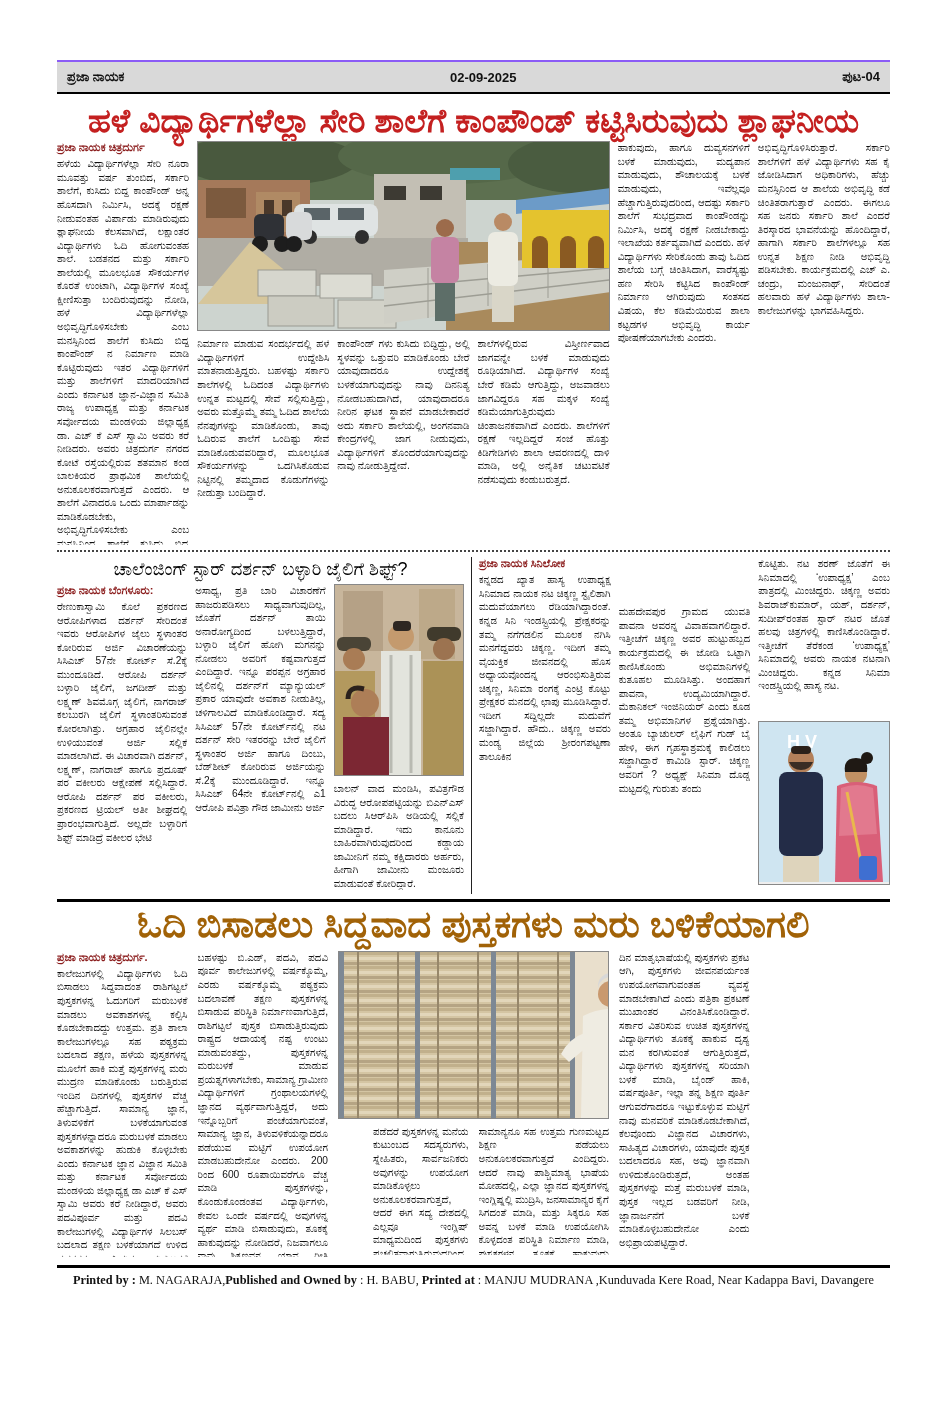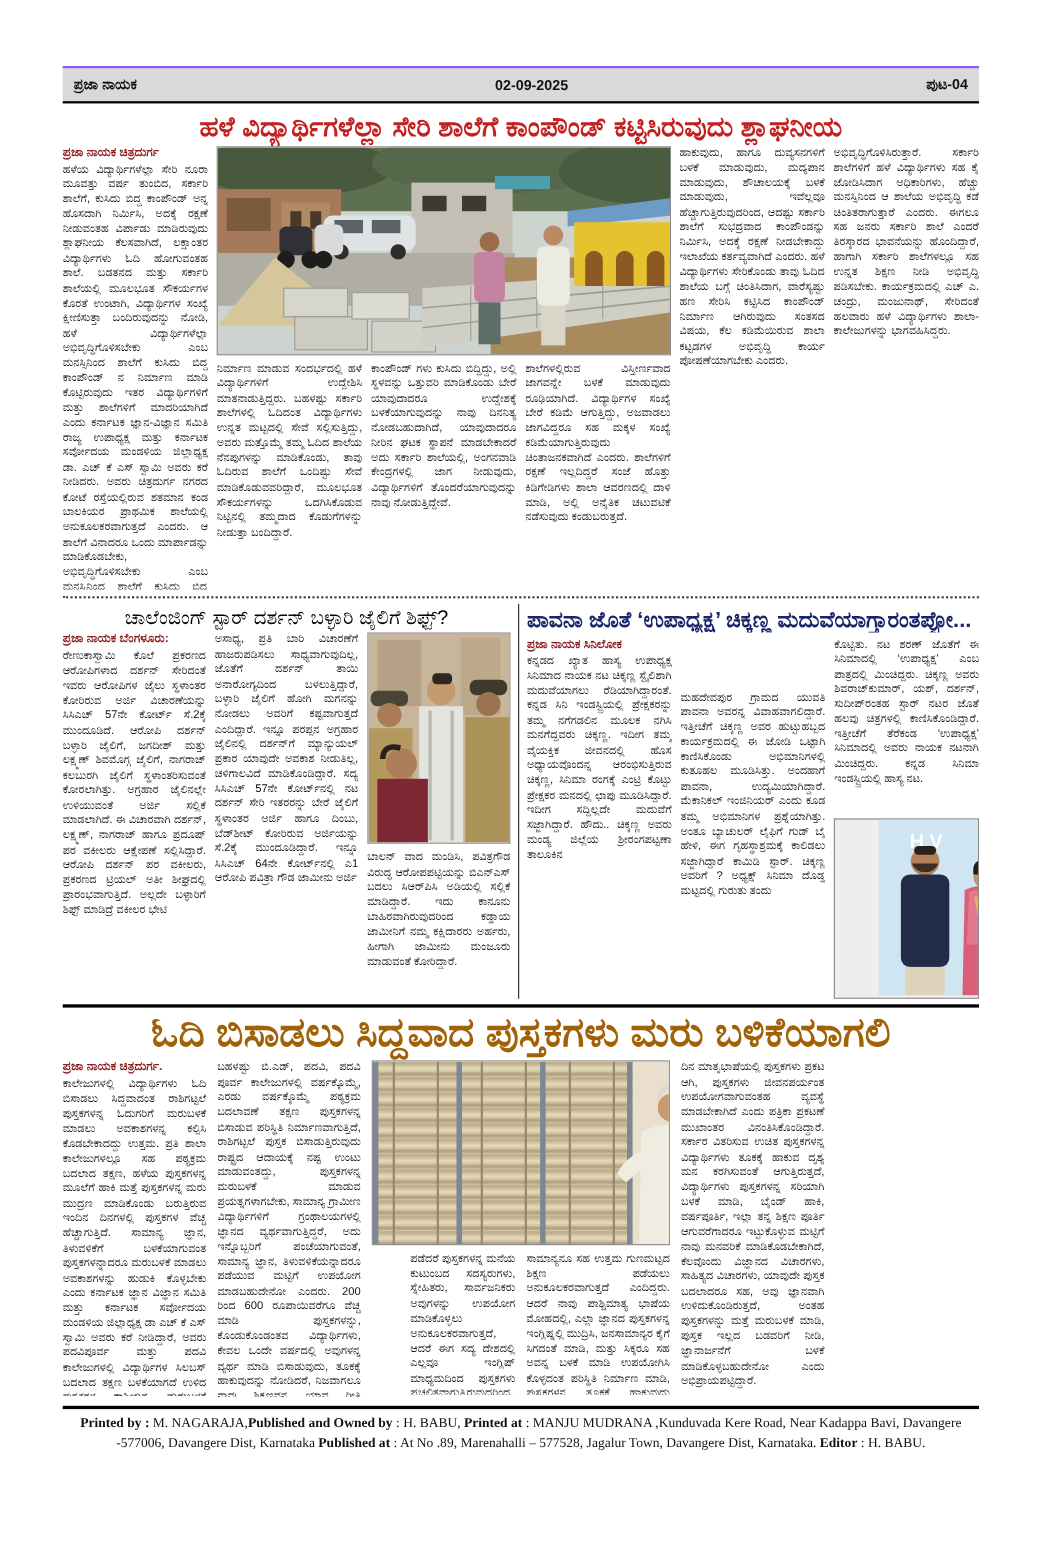--- a/index.html
+++ b/index.html
@@ -3,41 +3,41 @@
 <meta charset="utf-8">
 <style>
   html,body{margin:0;padding:0;background:#ffffff;}
   body{width:945px;height:1418px;position:relative;font-family:"Liberation Sans",sans-serif;color:#111;}
   .sheet{position:absolute;left:57px;top:60px;width:833px;}
   
   .topbar{display:flex;justify-content:space-between;align-items:center;background:#d9d9d9;
     border-top:2px solid #8b5cf6;border-bottom:2px solid #000;height:30px;padding:0 10px;
     font-weight:bold;font-size:13px;}
   
-  .head-red{color:#c42020;font-size:25px;font-weight:bold;text-align:center;margin:9px 0 2px 0;line-height:1.1;}
+  .head-red{color:#c42020;font-size:33px;font-weight:bold;text-align:center;margin:9px 0 2px 0;line-height:1.1;}
   .byline{color:#8b1d1d;font-weight:bold;font-size:11px;margin-bottom:3px;}
   .bodytxt{font-size:10.2px;line-height:1.33;text-align:justify;overflow:hidden;}
   
   .s1{display:grid;grid-template-columns:repeat(6,1fr);grid-template-rows:190px 206px;gap:6px 8px;margin-top:0;}
   .s1 .c1{grid-column:1;grid-row:1/3;}
   .s1 .photo{grid-column:2/5;grid-row:1;}
   .s1 .c2{grid-column:2;grid-row:2;} .s1 .c3{grid-column:3;grid-row:2;} .s1 .c4{grid-column:4;grid-row:2;}
   .s1 .c5{grid-column:5;grid-row:1/3;} .s1 .c6{grid-column:6;grid-row:1/3;}
   .dotted{border-top:2px dotted #444;margin:7px 0 5px 0;}
   
   .s2{display:flex;}
   .s2l{width:408px;padding-right:7px;border-right:1px solid #222;}
   .s2r{width:412px;padding-left:7px;}
   .head-blk{color:#000;font-size:18px;font-weight:normal;text-align:center;line-height:1.15;margin:2px 0 4px 0;}
   .head-blue{color:#18256b;font-size:20px;font-weight:bold;text-align:left;line-height:1.1;margin:4px 0 5px 0;white-space:nowrap;overflow:hidden;}
   .g3{display:grid;grid-template-columns:repeat(3,1fr);gap:6px 8px;}
   .s2l .g3{grid-template-rows:192px 112px;}
   .s2l .p2{grid-column:3;grid-row:1;} .s2l .d1{grid-column:1;grid-row:1/3;} .s2l .d2{grid-column:2;grid-row:1/3;} .s2l .d3{grid-column:3;grid-row:2;}
   .s2r .g3{grid-template-rows:158px 164px;}
-  .s2r .p3{grid-column:3;grid-row:2;padding-left:40px;} .s2r .k1{grid-column:1;grid-row:1/3;} .s2r .k2{grid-column:2;grid-row:1/3;margin-top:48px;} .s2r .k3{grid-column:3;grid-row:1;}
+  .s2r .p3{grid-column:3;grid-row:2;} .s2r .k1{grid-column:1;grid-row:1/3;} .s2r .k2{grid-column:2;grid-row:1/3;margin-top:48px;} .s2r .k3{grid-column:3;grid-row:1;}
   .rule3{border-top:3px solid #000;margin:5px 0 2px 0;}
   .rule2{border-top:3px solid #000;margin:6px 0 4px 0;}
   
   .head-big{color:#a16207;font-size:37px;font-weight:bold;text-align:center;line-height:1.05;margin:4px 0 6px 0;}
   .s3{display:grid;grid-template-columns:repeat(6,1fr);grid-template-rows:168px 134px;gap:6px 10px;}
   .s3 .b1{grid-column:1;grid-row:1/3;} .s3 .b2{grid-column:2;grid-row:1/3;} .s3 .b5{grid-column:5;grid-row:1/3;}
   .s3 .p4{grid-column:3/5;grid-row:1;} .s3 .b3{grid-column:3;grid-row:2;} .s3 .b4{grid-column:4;grid-row:2;}
   
   .footer{text-align:center;font-size:12.3px;line-height:1.45;margin-top:3px;font-family:"Liberation Serif",serif;}
   .footer .b{font-weight:bold;}
@@ -182,21 +182,20 @@
               <path d="M29 104 q-16 -4 -16 10" fill="none" stroke="#2a211c" stroke-width="5"></path>
               <rect x="8" y="132" width="46" height="58" fill="#7c2733"></rect>
             </g>
           </svg>
         </div>
         <div class="d3 bodytxt" style="height:108px;">ಬಾಲನ್ ವಾದ ಮಂಡಿಸಿ, ಪವಿತ್ರಗೌಡ ವಿರುದ್ಧ ಆರೋಪಪಟ್ಟಿಯನ್ನು ಬಿಎನ್ಎಸ್ ಬದಲು ಸಿಆರ್‌ಪಿಸಿ ಅಡಿಯಲ್ಲಿ ಸಲ್ಲಿಕೆ ಮಾಡಿದ್ದಾರೆ. ಇದು ಕಾನೂನು ಬಾಹಿರವಾಗಿರುವುದರಿಂದ ಕಡ್ಡಾಯ ಜಾಮೀನಿಗೆ ನಮ್ಮ ಕಕ್ಷಿದಾರರು ಅರ್ಹರು, ಹೀಗಾಗಿ ಜಾಮೀನು ಮಂಜೂರು ಮಾಡುವಂತೆ ಕೋರಿದ್ದಾರೆ.</div>
       </div>
     </div>
 
     <div class="s2r">
-      <div class="head-blue">ಪಾವನಾ ಜೊತೆ ‘ಉಪಾಧ್ಯಕ್ಷ’ ಚಿಕ್ಕಣ್ಣ ಮದುವೆಯಾಗ್ತಾರಂತಪ್ಪೋ...</div>
       <div class="g3">
         <div class="k1">
           <div class="byline">ಪ್ರಜಾ ನಾಯಕ ಸಿನಿಲೋಕ</div>
           <div class="bodytxt" style="height:300px;">ಕನ್ನಡದ ಖ್ಯಾತ ಹಾಸ್ಯ ಉಪಾಧ್ಯಕ್ಷ ಸಿನಿಮಾದ ನಾಯಕ ನಟ ಚಿಕ್ಕಣ್ಣ ಸ್ಟೈಲಿಶಾಗಿ ಮದುವೆಯಾಗಲು ರೆಡಿಯಾಗಿದ್ದಾರಂತೆ. ಕನ್ನಡ ಸಿನಿ ಇಂಡಸ್ಟ್ರಿಯಲ್ಲಿ ಪ್ರೇಕ್ಷಕರನ್ನು ತಮ್ಮ ನಗೆಗಡಲಿನ ಮೂಲಕ ನಗಿಸಿ ಮನಗೆದ್ದವರು ಚಿಕ್ಕಣ್ಣ. ಇದೀಗ ತಮ್ಮ ವೈಯಕ್ತಿಕ ಜೀವನದಲ್ಲಿ ಹೊಸ ಅಧ್ಯಾಯವೊಂದನ್ನ ಆರಂಭಿಸುತ್ತಿರುವ ಚಿಕ್ಕಣ್ಣ, ಸಿನಿಮಾ ರಂಗಕ್ಕೆ ಎಂಟ್ರಿ ಕೊಟ್ಟು ಪ್ರೇಕ್ಷಕರ ಮನದಲ್ಲಿ ಛಾಪು ಮೂಡಿಸಿದ್ದಾರೆ. ಇದೀಗ ಸದ್ದಿಲ್ಲದೇ ಮದುವೆಗೆ ಸಜ್ಜಾಗಿದ್ದಾರೆ. ಹೌದು.. ಚಿಕ್ಕಣ್ಣ ಅವರು ಮಂಡ್ಯ ಜಿಲ್ಲೆಯ ಶ್ರೀರಂಗಪಟ್ಟಣಾ ತಾಲೂಕಿನ</div>
         </div>
         <div class="k2 bodytxt" style="height:318px;">ಮಹದೇವಪುರ ಗ್ರಾಮದ ಯುವತಿ ಪಾವನಾ ಅವರನ್ನ ವಿವಾಹವಾಗಲಿದ್ದಾರೆ. ಇತ್ತೀಚೆಗೆ ಚಿಕ್ಕಣ್ಣ ಅವರ ಹುಟ್ಟುಹಬ್ಬದ ಕಾರ್ಯಕ್ರಮದಲ್ಲಿ ಈ ಜೋಡಿ ಒಟ್ಟಾಗಿ ಕಾಣಿಸಿಕೊಂಡು ಅಭಿಮಾನಿಗಳಲ್ಲಿ ಕುತೂಹಲ ಮೂಡಿಸಿತ್ತು. ಅಂದಹಾಗೆ ಪಾವನಾ, ಉದ್ಯಮಿಯಾಗಿದ್ದಾರೆ. ಮೆಕಾನಿಕಲ್ ಇಂಜಿನಿಯರ್ ಎಂದು ಕೂಡ ತಮ್ಮ ಅಭಿಮಾನಿಗಳ ಪ್ರಶ್ನೆಯಾಗಿತ್ತು. ಅಂತೂ ಬ್ಯಾಚುಲರ್ ಲೈಫಿಗೆ ಗುಡ್ ಬೈ ಹೇಳಿ, ಈಗ ಗೃಹಸ್ಥಾಶ್ರಮಕ್ಕೆ ಕಾಲಿಡಲು ಸಜ್ಜಾಗಿದ್ದಾರೆ ಕಾಮಿಡಿ ಸ್ಟಾರ್. ಚಿಕ್ಕಣ್ಣ ಅವರಿಗೆ ? ಅಧ್ಯಕ್ಷ್ ಸಿನಿಮಾ ದೊಡ್ಡ ಮಟ್ಟದಲ್ಲಿ ಗುರುತು ತಂದು</div>
         <div class="k3 bodytxt">ಕೊಟ್ಟಿತು. ನಟ ಶರಣ್ ಜೊತೆಗೆ ಈ ಸಿನಿಮಾದಲ್ಲಿ ‘ಉಪಾಧ್ಯಕ್ಷ’ ಎಂಬ ಪಾತ್ರದಲ್ಲಿ ಮಿಂಚಿದ್ದರು. ಚಿಕ್ಕಣ್ಣ ಅವರು ಶಿವರಾಜ್‌ಕುಮಾರ್, ಯಶ್, ದರ್ಶನ್, ಸುದೀಪ್‌ರಂತಹ ಸ್ಟಾರ್ ನಟರ ಜೊತೆ ಹಲವು ಚಿತ್ರಗಳಲ್ಲಿ ಕಾಣಿಸಿಕೊಂಡಿದ್ದಾರೆ. ಇತ್ತೀಚೆಗೆ ತೆರೆಕಂಡ ‘ಉಪಾಧ್ಯಕ್ಷ’ ಸಿನಿಮಾದಲ್ಲಿ ಅವರು ನಾಯಕ ನಟನಾಗಿ ಮಿಂಚಿದ್ದರು. ಕನ್ನಡ ಸಿನಿಮಾ ಇಂಡಸ್ಟ್ರಿಯಲ್ಲಿ ಹಾಸ್ಯ ನಟ.</div>
         <div class="p3 photo-frame">
           <svg width="132" height="160" viewBox="0 0 132 160" preserveAspectRatio="none">
             <rect x="0" y="0" width="132" height="160" fill="#cfe5f1"></rect>
@@ -264,16 +263,15 @@
 
     <div class="b3 bodytxt" style="height:130px;margin-left:35px;">ಪಡೆದರೆ ಪುಸ್ತಕಗಳನ್ನ ಮನೆಯ ಕುಟುಂಬದ ಸದಸ್ಯರುಗಳು, ಸ್ನೇಹಿತರು, ಸಾರ್ವಜನಿಕರು ಅವುಗಳನ್ನು ಉಪಯೋಗ ಮಾಡಿಕೊಳ್ಳಲು ಅನುಕೂಲಕರವಾಗುತ್ತದೆ, ಆದರೆ ಈಗ ಸದ್ಯ ದೇಶದಲ್ಲಿ ಎಲ್ಲವೂ ಇಂಗ್ಲಿಷ್ ಮಾಧ್ಯಮದಿಂದ ಪುಸ್ತಕಗಳು ಪ್ರಚಲಿತವಾಗುತ್ತಿರುವುದರಿಂದ, ಅದನ್ನ ಸಾಮಾನ್ಯ ಜನರು, ಮನೆಯಲ್ಲಿರುವ ಸದಸ್ಯರಿಗೆ ಜ್ಞಾನ ಜನರಿಗೆ ಸಿಗದಂತಾಗಿದೆ. ಇದರ ಬಗ್ಗೆ ಗಾಂಧೀಜಿಯವರು ಸಹ ಮಾತೃಭಾಷೆಯಲ್ಲಿ ಶಿಕ್ಷಣ ನೀಡಿದರೆ ಮಗುವಿನ</div>
     <div class="b4 bodytxt" style="height:130px;">ಸಾಮಾನ್ಯನೂ ಸಹ ಉತ್ತಮ ಗುಣಮಟ್ಟದ ಶಿಕ್ಷಣ ಪಡೆಯಲು ಅನುಕೂಲಕರವಾಗುತ್ತದೆ ಎಂದಿದ್ದರು. ಆದರೆ ನಾವು ಪಾಶ್ಚಿಮಾತ್ಯ ಭಾಷೆಯ ಮೋಹದಲ್ಲಿ, ಎಲ್ಲಾ ಜ್ಞಾನದ ಪುಸ್ತಕಗಳನ್ನ ಇಂಗ್ಲಿಷ್ನಲ್ಲಿ ಮುದ್ರಿಸಿ, ಜನಸಾಮಾನ್ಯರ ಕೈಗೆ ಸಿಗದಂತೆ ಮಾಡಿ, ಮತ್ತು ಸಿಕ್ಕರೂ ಸಹ ಅವನ್ನ ಬಳಕೆ ಮಾಡಿ ಉಪಯೋಗಿಸಿ ಕೊಳ್ಳದಂತ ಪರಿಸ್ಥಿತಿ ನಿರ್ಮಾಣ ಮಾಡಿ, ಪುಸ್ತಕಗಳನ್ನ ತೂಕಕ್ಕೆ ಹಾಕುವುದು ರೂಢಿಯಾಗುತ್ತಿದೆ, ಈಗ ಇದರ ಬಗ್ಗೆ ನಾವು ಯೋಚಿಸಿ,</div>
     <div class="b5 bodytxt" style="height:306px;">ದಿನ ಮಾತೃಭಾಷೆಯಲ್ಲಿ ಪುಸ್ತಕಗಳು ಪ್ರಕಟ ಆಗಿ, ಪುಸ್ತಕಗಳು ಜೀವನಪರ್ಯಂತ ಉಪಯೋಗವಾಗುವಂತಹ ವ್ಯವಸ್ಥೆ ಮಾಡಬೇಕಾಗಿದೆ ಎಂದು ಪತ್ರಿಕಾ ಪ್ರಕಟಣೆ ಮುಖಾಂತರ ವಿನಂತಿಸಿಕೊಂಡಿದ್ದಾರೆ. ಸರ್ಕಾರ ವಿತರಿಸುವ ಉಚಿತ ಪುಸ್ತಕಗಳನ್ನ ವಿದ್ಯಾರ್ಥಿಗಳು ತೂಕಕ್ಕೆ ಹಾಕುವ ದೃಶ್ಯ ಮನ ಕರಗಿಸುವಂತೆ ಆಗುತ್ತಿರುತ್ತದೆ, ವಿದ್ಯಾರ್ಥಿಗಳು ಪುಸ್ತಕಗಳನ್ನ ಸರಿಯಾಗಿ ಬಳಕೆ ಮಾಡಿ, ಬೈಂಡ್ ಹಾಕಿ, ವರ್ಷಪೂರ್ತಿ, ಇಲ್ಲಾ ತನ್ನ ಶಿಕ್ಷಣ ಪೂರ್ತಿ ಆಗುವರೆಗಾದರೂ ಇಟ್ಟುಕೊಳ್ಳುವ ಮಟ್ಟಿಗೆ ನಾವು ಮನವರಿಕೆ ಮಾಡಿಕೊಡಬೇಕಾಗಿದೆ, ಕೆಲವೊಂದು ವಿಜ್ಞಾನದ ವಿಚಾರಗಳು, ಸಾಹಿತ್ಯದ ವಿಚಾರಗಳು, ಯಾವುದೇ ಪುಸ್ತಕ ಬದಲಾದರೂ ಸಹ, ಅವು ಜ್ಞಾನವಾಗಿ ಉಳಿದುಕೊಂಡಿರುತ್ತದೆ, ಅಂತಹ ಪುಸ್ತಕಗಳನ್ನು ಮತ್ತೆ ಮರುಬಳಕೆ ಮಾಡಿ, ಪುಸ್ತಕ ಇಲ್ಲದ ಬಡವರಿಗೆ ನೀಡಿ, ಜ್ಞಾನಾರ್ಜನೆಗೆ ಬಳಕೆ ಮಾಡಿಕೊಳ್ಳಬಹುದೇನೋ ಎಂದು ಅಭಿಪ್ರಾಯಪಟ್ಟಿದ್ದಾರೆ.</div>
   </div>
 
   <div class="rule2"></div>
 
   <div class="footer">
     <div><span class="b">Printed by :</span><span> M. NAGARAJA,</span><span class="b">Published and Owned by</span><span> : H. BABU, </span><span class="b">Printed at</span><span> : MANJU MUDRANA ,Kunduvada Kere Road, Near Kadappa Bavi, Davangere</span></div>
-    <div><span>-577006, Davangere Dist, Karnataka </span><span class="b">Published at</span><span> : At No .89, Marenahalli – 577528, Jagalur Town, Davangere Dist, Karnataka. </span><span class="b">Editor</span><span> : H. BABU.</span></div>
   </div>
 
 </div>
 
 </body></html>

